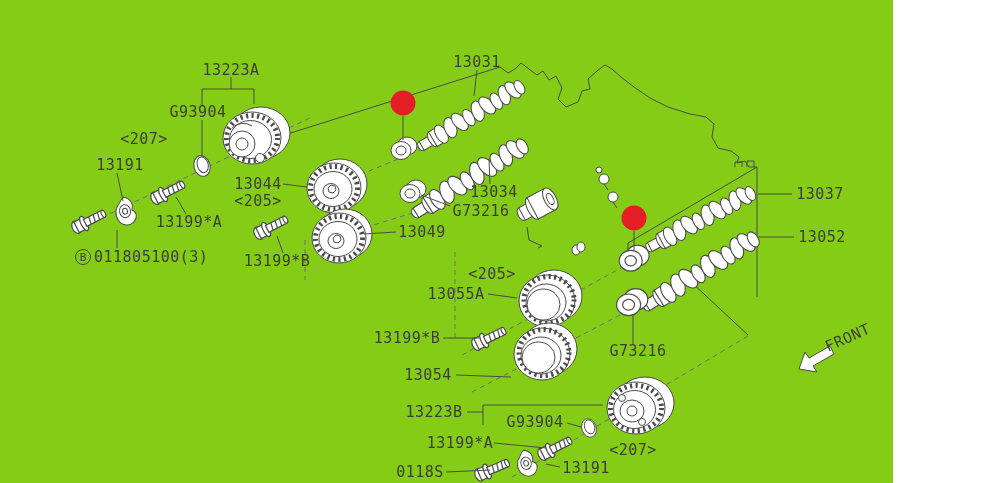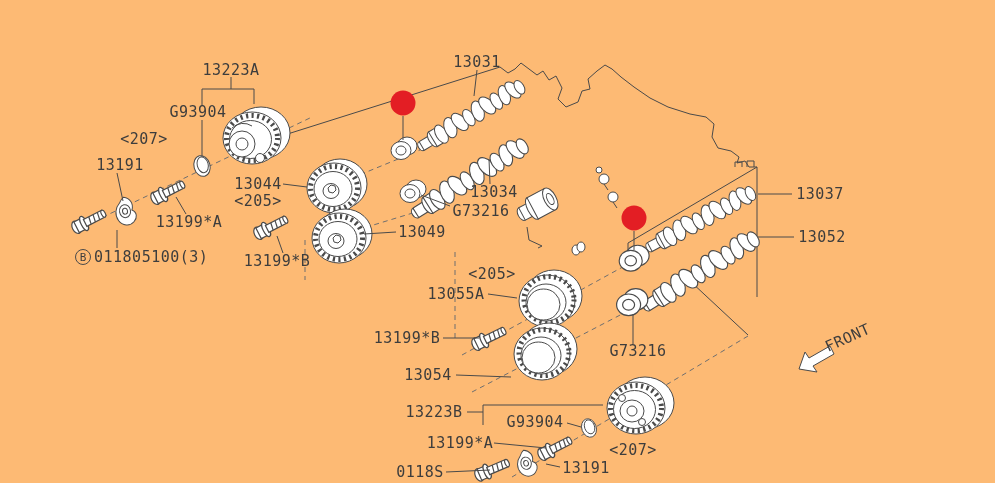--- a/index.html
+++ b/index.html
@@ -1,16 +1,16 @@
 <!DOCTYPE html>
 <html><head>
 <meta charset="utf-8">
 <style>
   html,body{margin:0;padding:0;background:#ffffff;}
-  .stage{position:relative;width:995px;height:483px;background:#fdba74;overflow:hidden;
+  .stage{position:relative;width:893px;height:483px;background:#84cc16;overflow:hidden;
          font-family:"DejaVu Sans Mono", monospace;}
   svg{display:block}
   text{font-family:"DejaVu Sans Mono", monospace; fill:#3d3d3d;}
   .lbl{font-size:15px;letter-spacing:0.5px;}
   .lbl-s{font-size:11px;}
   .ln{stroke:#4a4a4a;stroke-width:1;fill:none;}
   .dash{stroke:#6f6f6f;stroke-width:1;fill:none;stroke-dasharray:5 4;}
   .part{stroke:#4a4a4a;stroke-width:1;fill:#ffffff;}
   .teeth{stroke:#4a4a4a;stroke-width:5;fill:none;stroke-dasharray:2.2 3.4;}
 </style>

